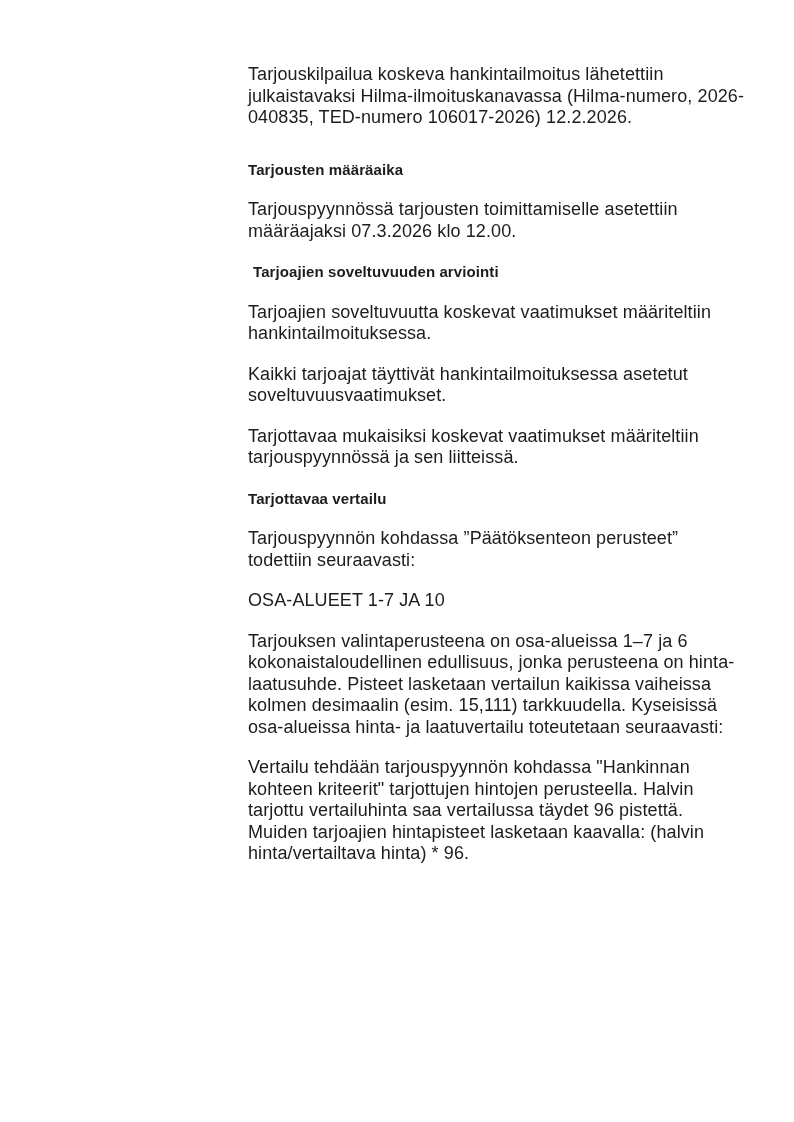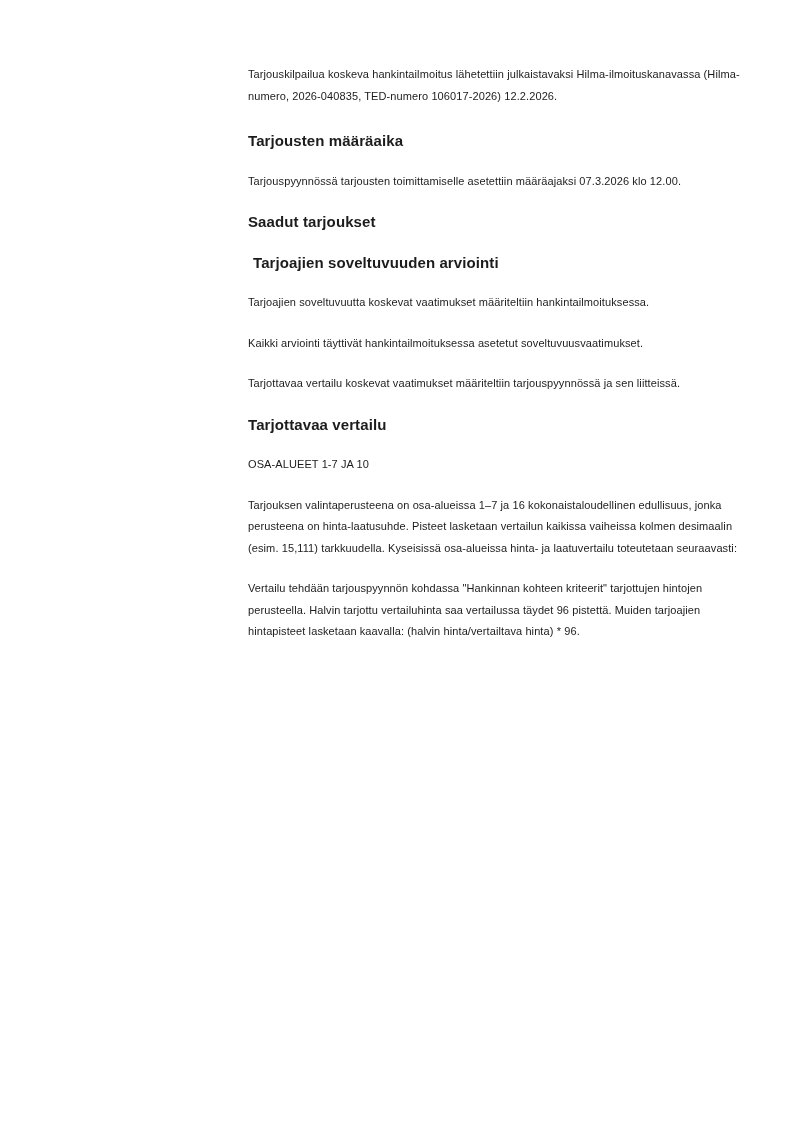--- a/index.html
+++ b/index.html
@@ -24,29 +24,29 @@
     position: absolute;
     left: 248px;
     top: 64px;
     width: 497px;
     font-size: 15px;
     line-height: 21.5px;
     letter-spacing: 0.1px;
   }
   .block {
     margin: 0 0 19px 0;
-    font-size: 11px;
+    font-size: 18px;
     line-height: 21.5px;
   }
   h2.block {
     font-weight: bold;
     font-size: 15px;
   }
   .extra-gap {
-    margin-top: 23px;
+    margin-top: 30px;
   }
   .indent-sm {
     padding-left: 5px;
   }
   .list-line .marker {
     display: inline-block;
     width: 24px;
   }
 </style>
 </head>
@@ -54,37 +54,37 @@
 
 <div class="page">
   <div class="content">
 
     <p class="block">Tarjouskilpailua koskeva hankintailmoitus lähetettiin julkaistavaksi Hilma-ilmoituskanavassa (Hilma-numero, 2026-040835, TED-numero 106017-2026) 12.2.2026.</p>
 
     <h2 class="block extra-gap">Tarjousten määräaika</h2>
 
     <p class="block">Tarjouspyynnössä tarjousten toimittamiselle asetettiin määräajaksi 07.3.2026 klo 12.00.</p>
 
-    <h2 class="block">Saadut tarjoukset</h2>
 
 
     <h2 class="block indent-sm">Tarjoajien soveltuvuuden arviointi</h2>
 
     <p class="block">Tarjoajien soveltuvuutta koskevat vaatimukset määriteltiin hankintailmoituksessa.</p>
 
-    <p class="block">Kaikki arviointi täyttivät hankintailmoituksessa asetetut soveltuvuusvaatimukset.</p>
+    <p class="block">Kaikki tarjoajat täyttivät hankintailmoituksessa asetetut soveltuvuusvaatimukset.</p>
 
 
-    <p class="block">Tarjottavaa vertailu koskevat vaatimukset määriteltiin tarjouspyynnössä ja sen liitteissä.</p>
+    <p class="block">Tarjottavaa mukaisiksi koskevat vaatimukset määriteltiin tarjouspyynnössä ja sen liitteissä.</p>
 
 
     <h2 class="block">Tarjottavaa vertailu</h2>
 
+    <p class="block">Tarjouspyynnön kohdassa ”Päätöksenteon perusteet” todettiin seuraavasti:</p>
 
     <p class="block">OSA-ALUEET 1-7 JA 10</p>
 
-    <p class="block">Tarjouksen valintaperusteena on osa-alueissa 1–7 ja 16 kokonaistaloudellinen edullisuus, jonka perusteena on hinta-laatusuhde. Pisteet lasketaan vertailun kaikissa vaiheissa kolmen desimaalin (esim. 15,111) tarkkuudella. Kyseisissä osa-alueissa hinta- ja laatuvertailu toteutetaan seuraavasti:</p>
+    <p class="block">Tarjouksen valintaperusteena on osa-alueissa 1–7 ja 6 kokonaistaloudellinen edullisuus, jonka perusteena on hinta-laatusuhde. Pisteet lasketaan vertailun kaikissa vaiheissa kolmen desimaalin (esim. 15,111) tarkkuudella. Kyseisissä osa-alueissa hinta- ja laatuvertailu toteutetaan seuraavasti:</p>
 
 
     <p class="block">Vertailu tehdään tarjouspyynnön kohdassa "Hankinnan kohteen kriteerit" tarjottujen hintojen perusteella. Halvin tarjottu vertailuhinta saa vertailussa täydet 96 pistettä. Muiden tarjoajien hintapisteet lasketaan kaavalla: (halvin hinta/vertailtava hinta) * 96.</p>
 
   </div>
 </div>
 
 </body></html>

